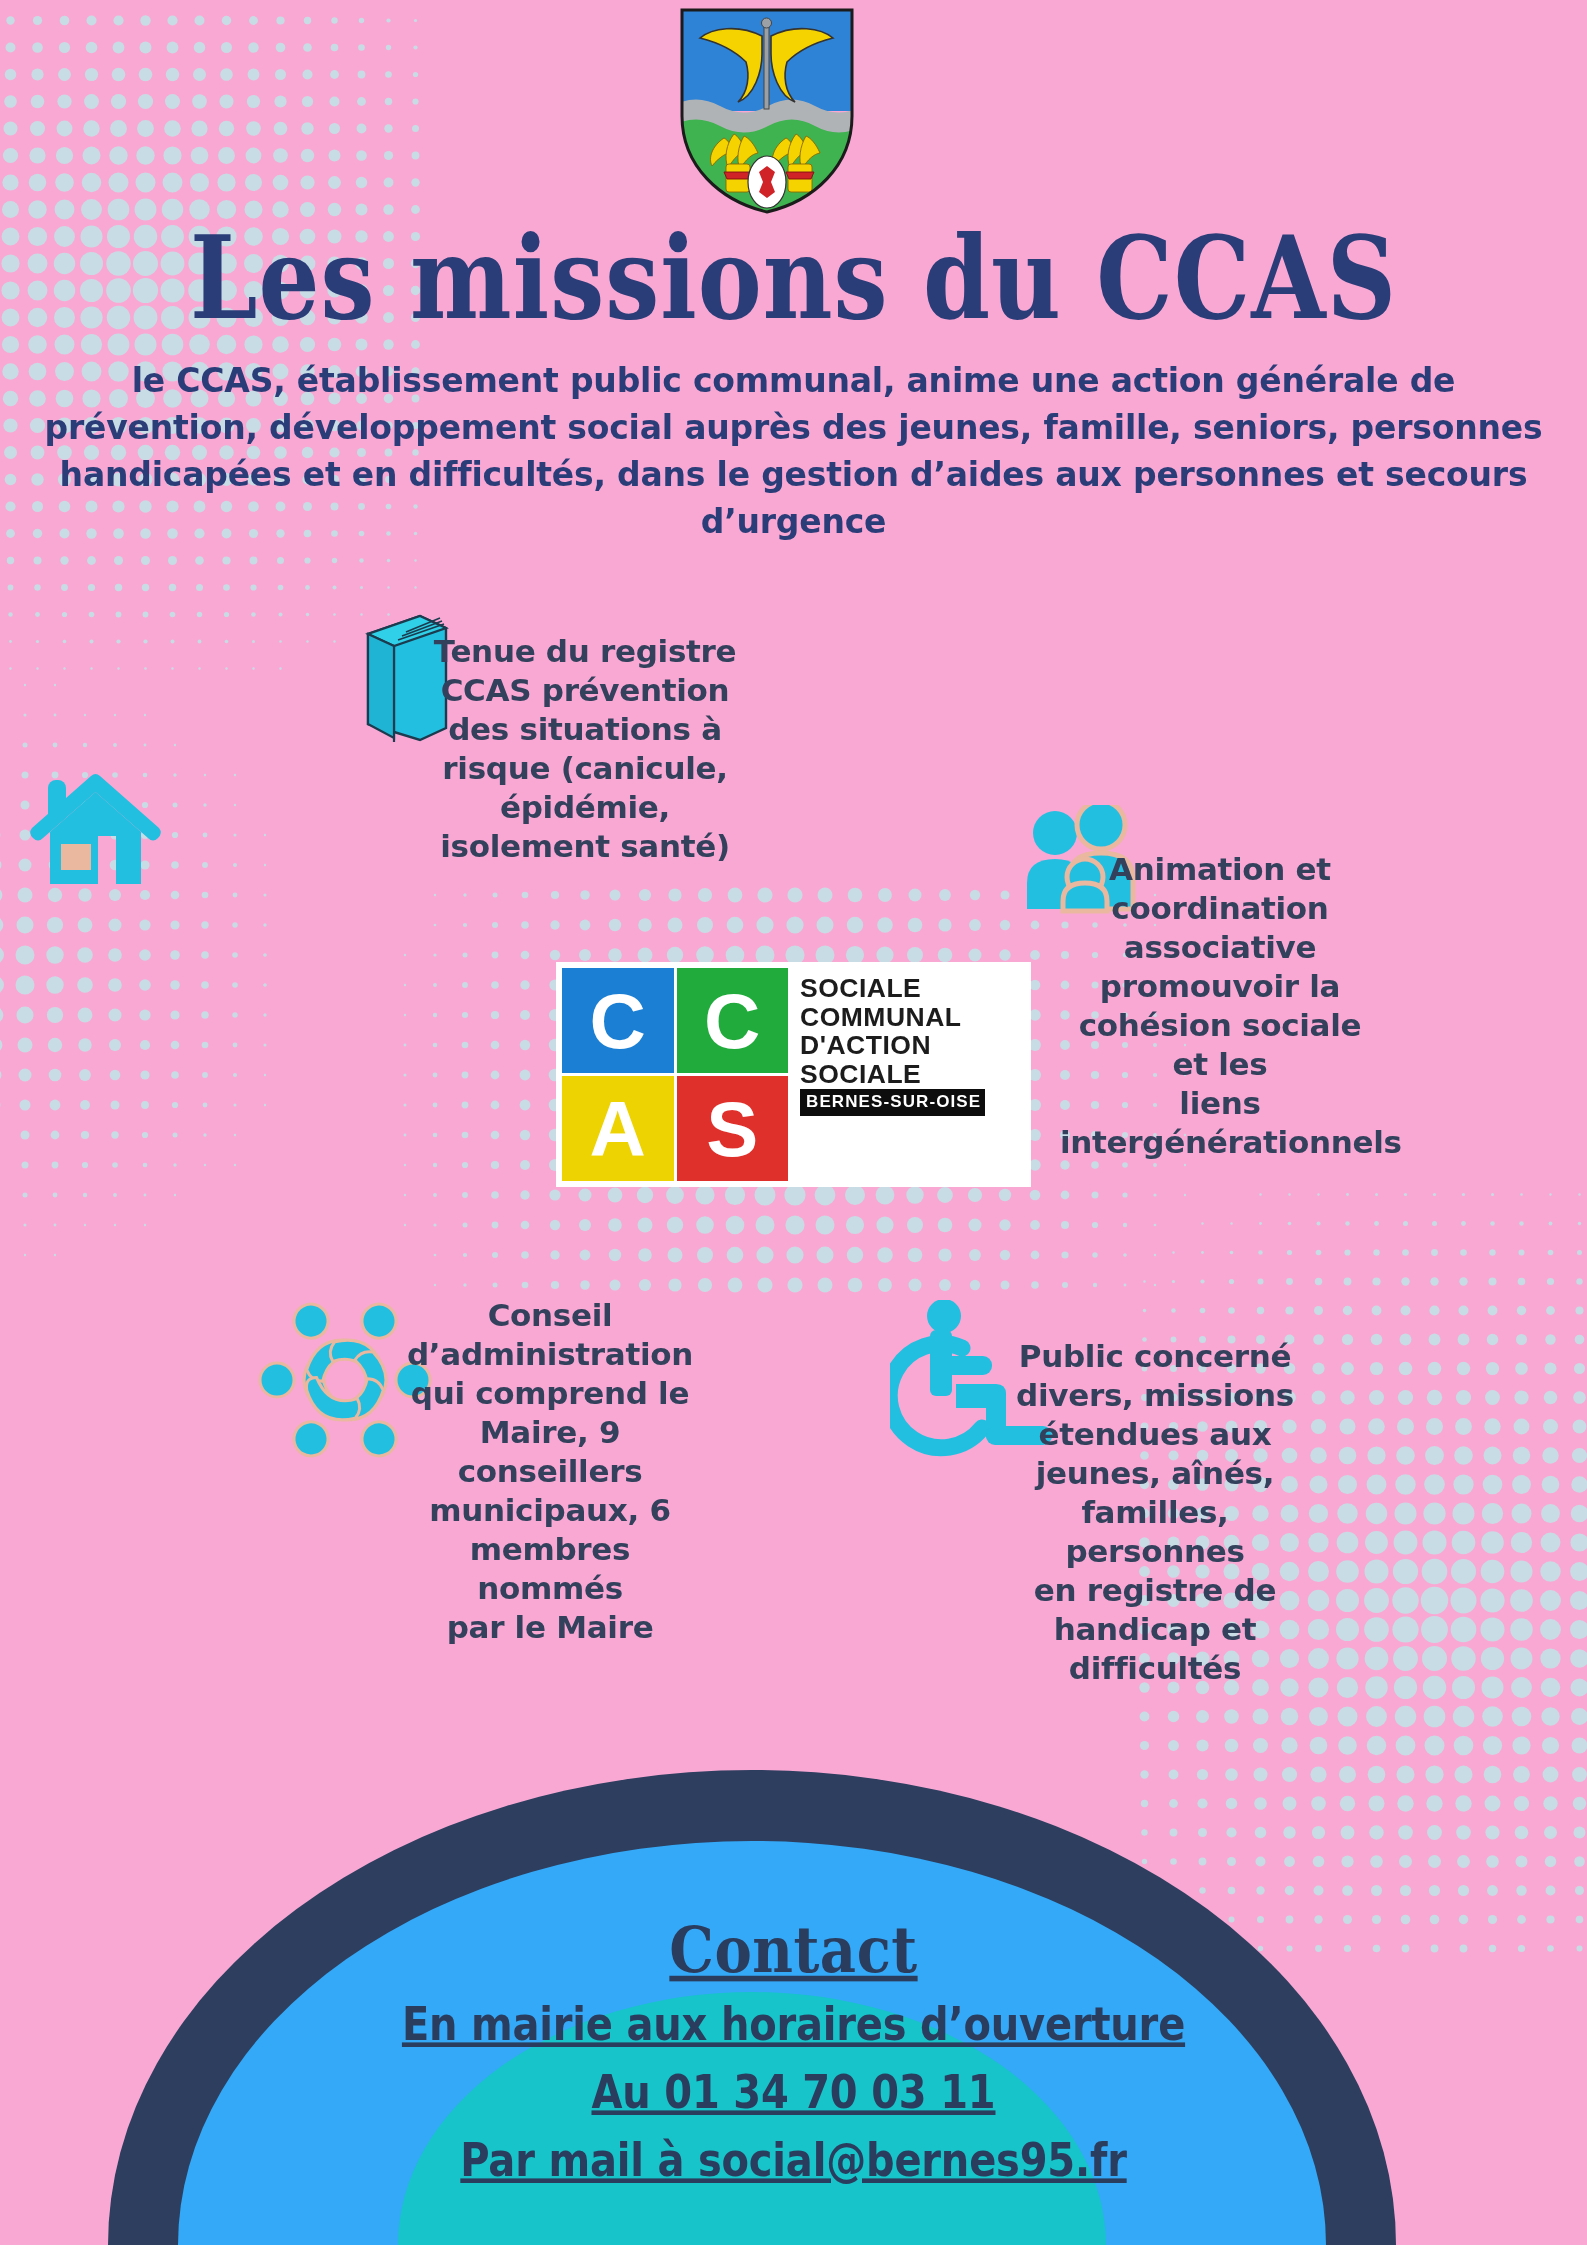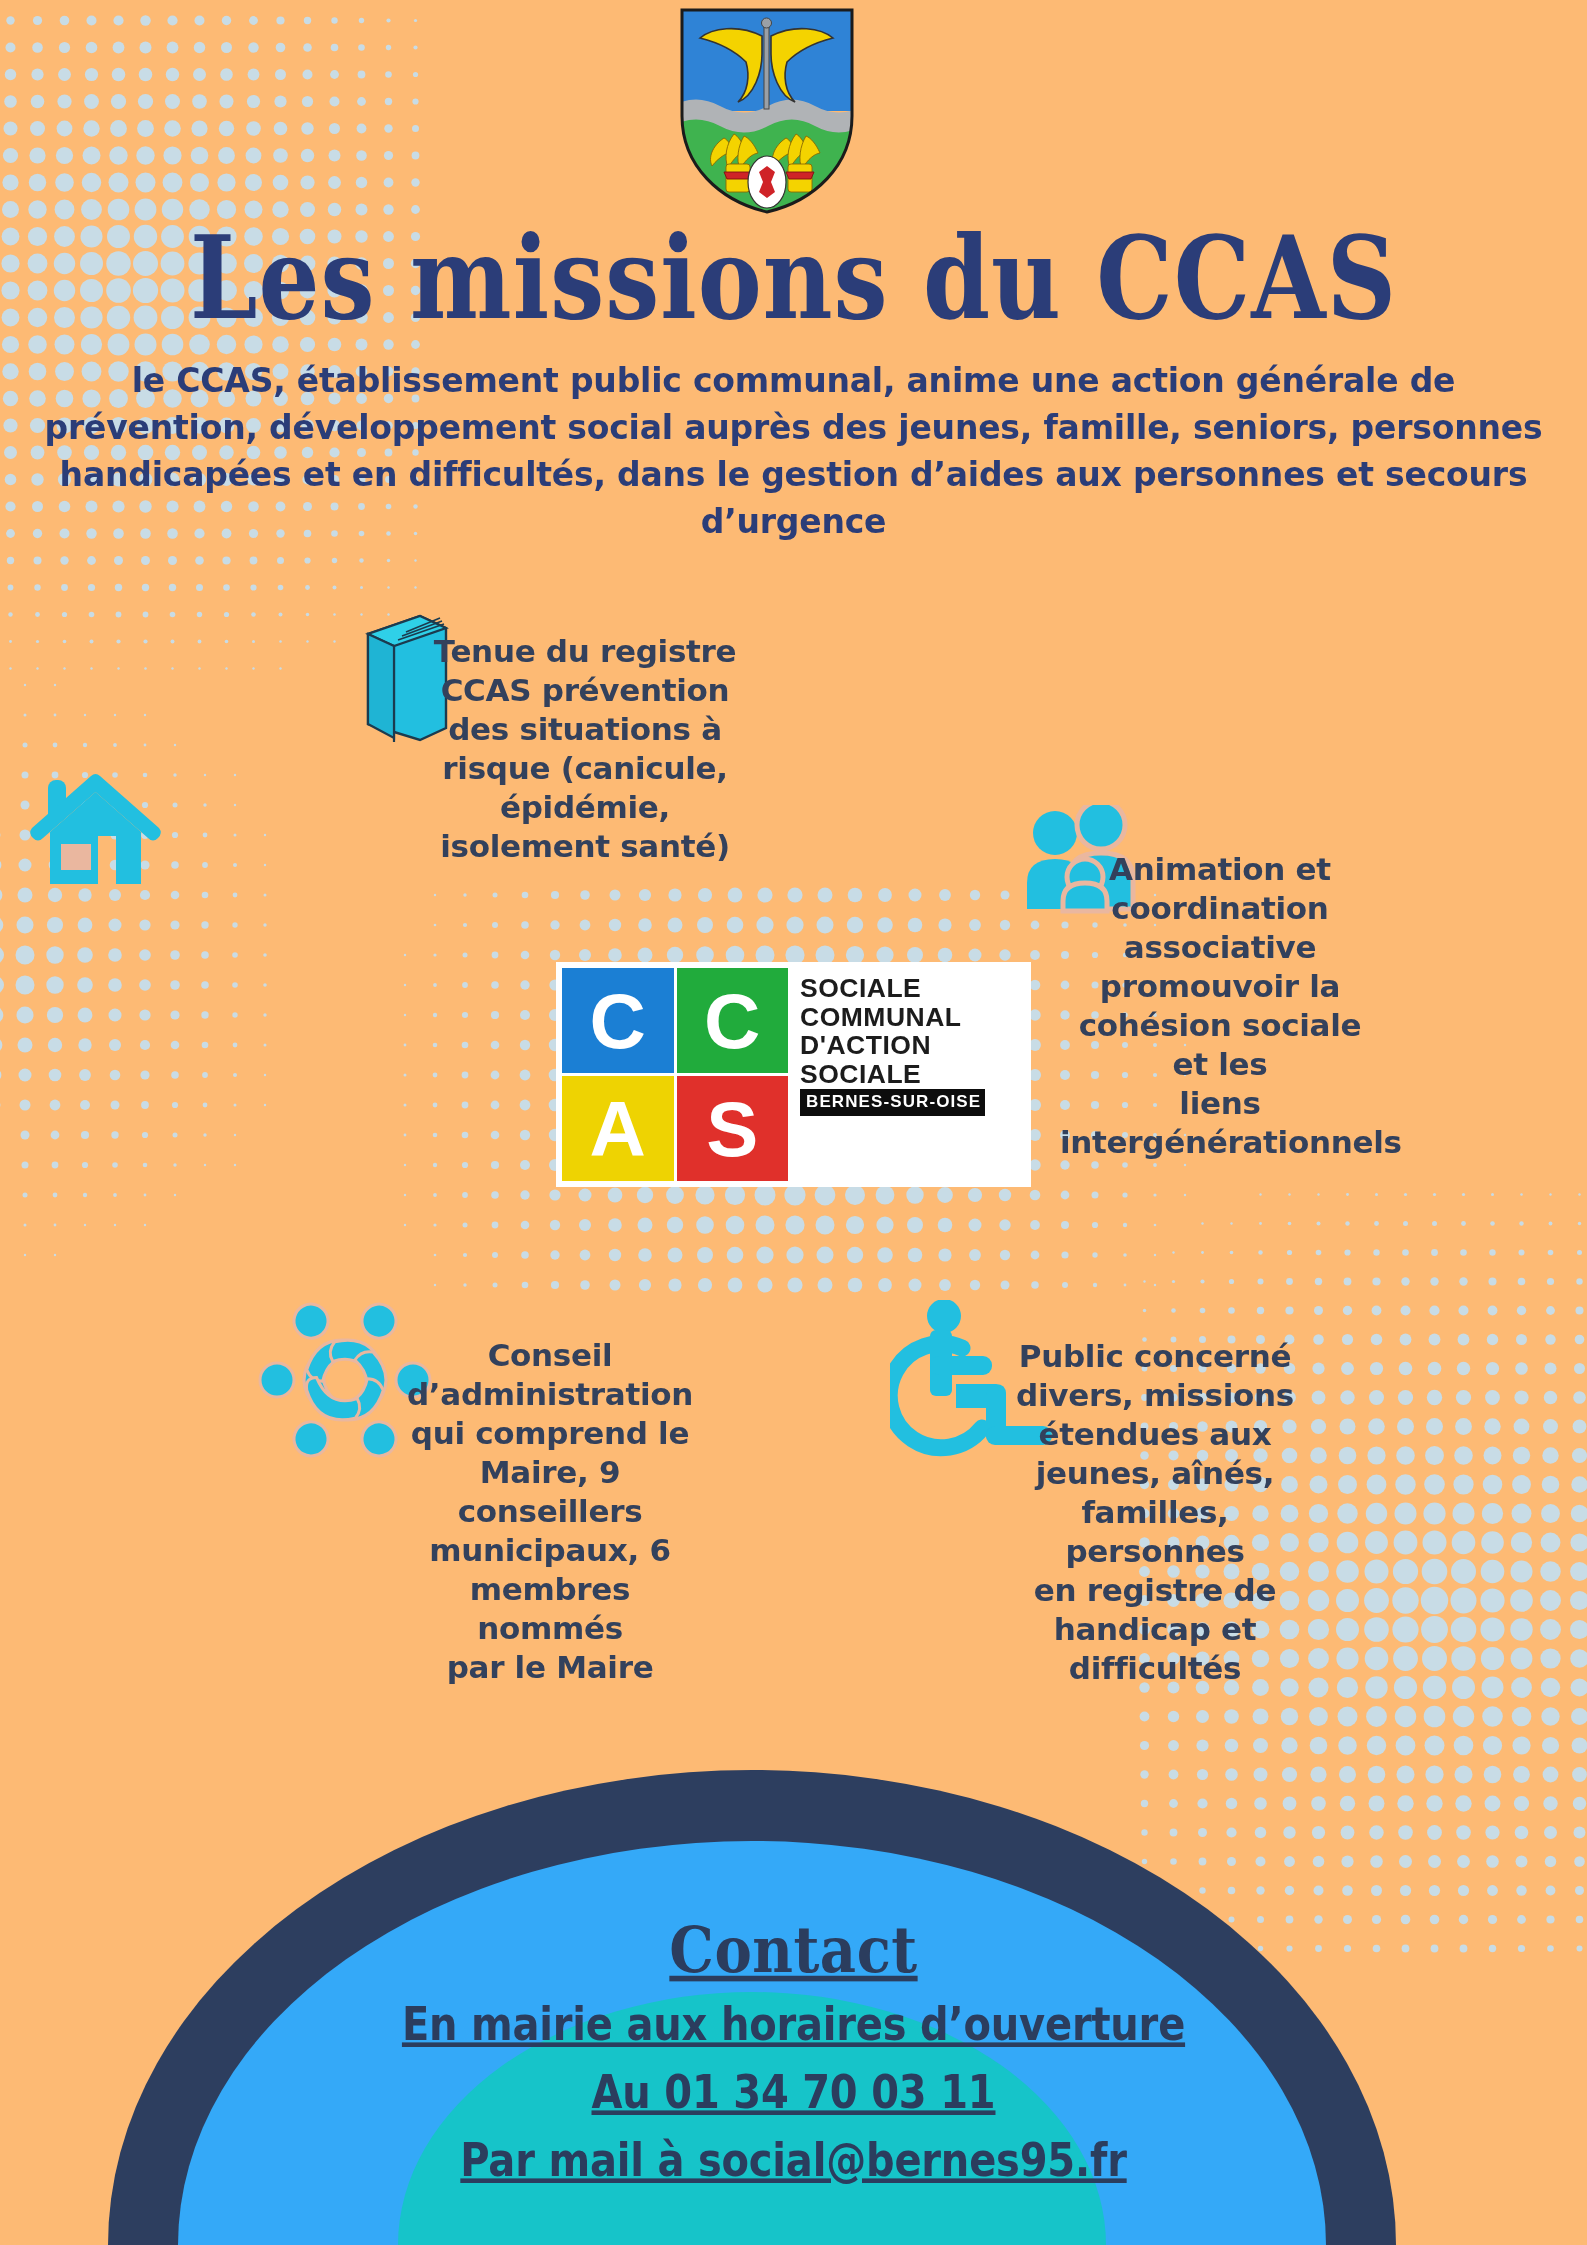--- a/index.html
+++ b/index.html
@@ -1,20 +1,20 @@
 <!DOCTYPE html>
 <html><head>
 <meta charset="utf-8">
 <style>
   html,body{margin:0;padding:0;background:#888;}
   #poster{
     position:relative;
     width:1587px;height:2245px;
     overflow:hidden;
-    background:#fdba74;
+    background:#f9a8d4;
     font-family:"DejaVu Sans", sans-serif;
   }
 
   
   .dots{position:absolute;pointer-events:none;}
   .dots svg{display:block;}
 
   
   #crest{position:absolute;left:672px;top:6px;width:190px;height:210px;}
 
@@ -60,21 +60,21 @@
   
   #blk-registre{left:430px;top:600px;width:310px;text-align:center;}
   #icon-book{left:360px;top:612px;width:90px;height:130px;}
 
   #blk-logement{left:60px;top:838px;width:300px;}
   #icon-house{left:28px;top:770px;width:135px;height:118px;}
 
   #blk-animation{left:1060px;top:818px;width:320px;}
   #icon-family{left:1025px;top:805px;width:130px;height:110px;}
 
-  #blk-conseil{left:400px;top:1304px;width:300px;}
+  #blk-conseil{left:400px;top:1264px;width:300px;}
   #icon-team{left:255px;top:1290px;width:180px;height:180px;}
 
   #blk-public{left:1000px;top:1305px;width:310px;}
   #icon-wheel{left:890px;top:1300px;width:175px;height:180px;}
 
   
   #ccas-logo{
     position:absolute;left:556px;top:962px;width:475px;height:225px;
     background:#ffffff;
     display:flex;

